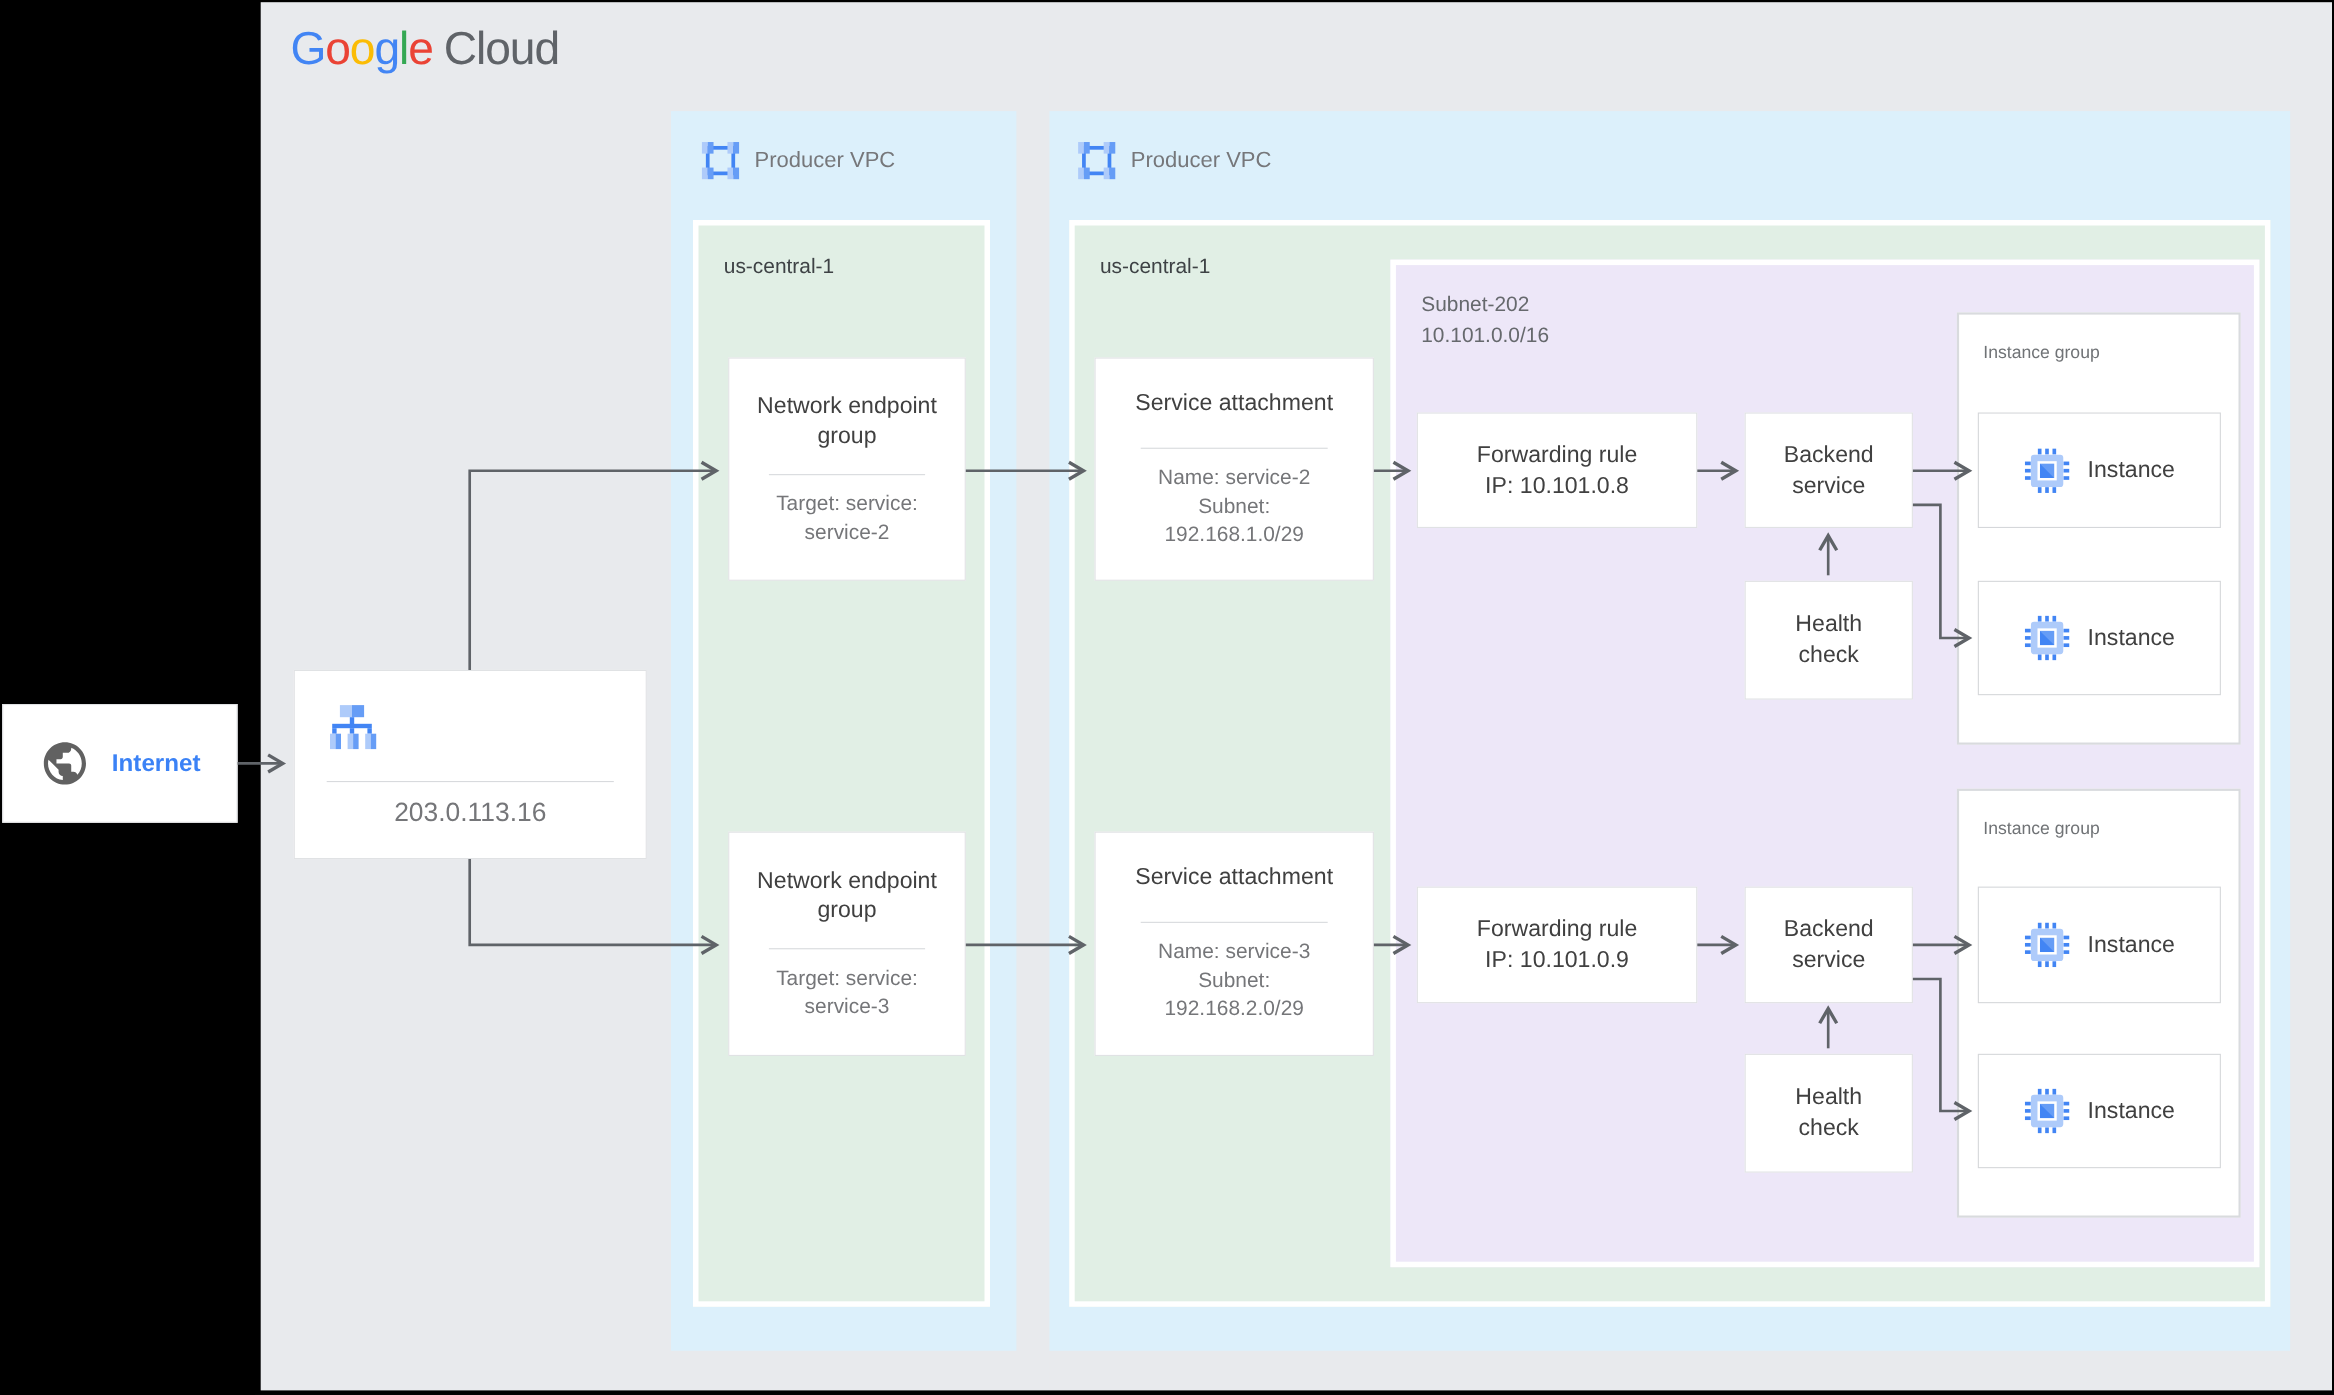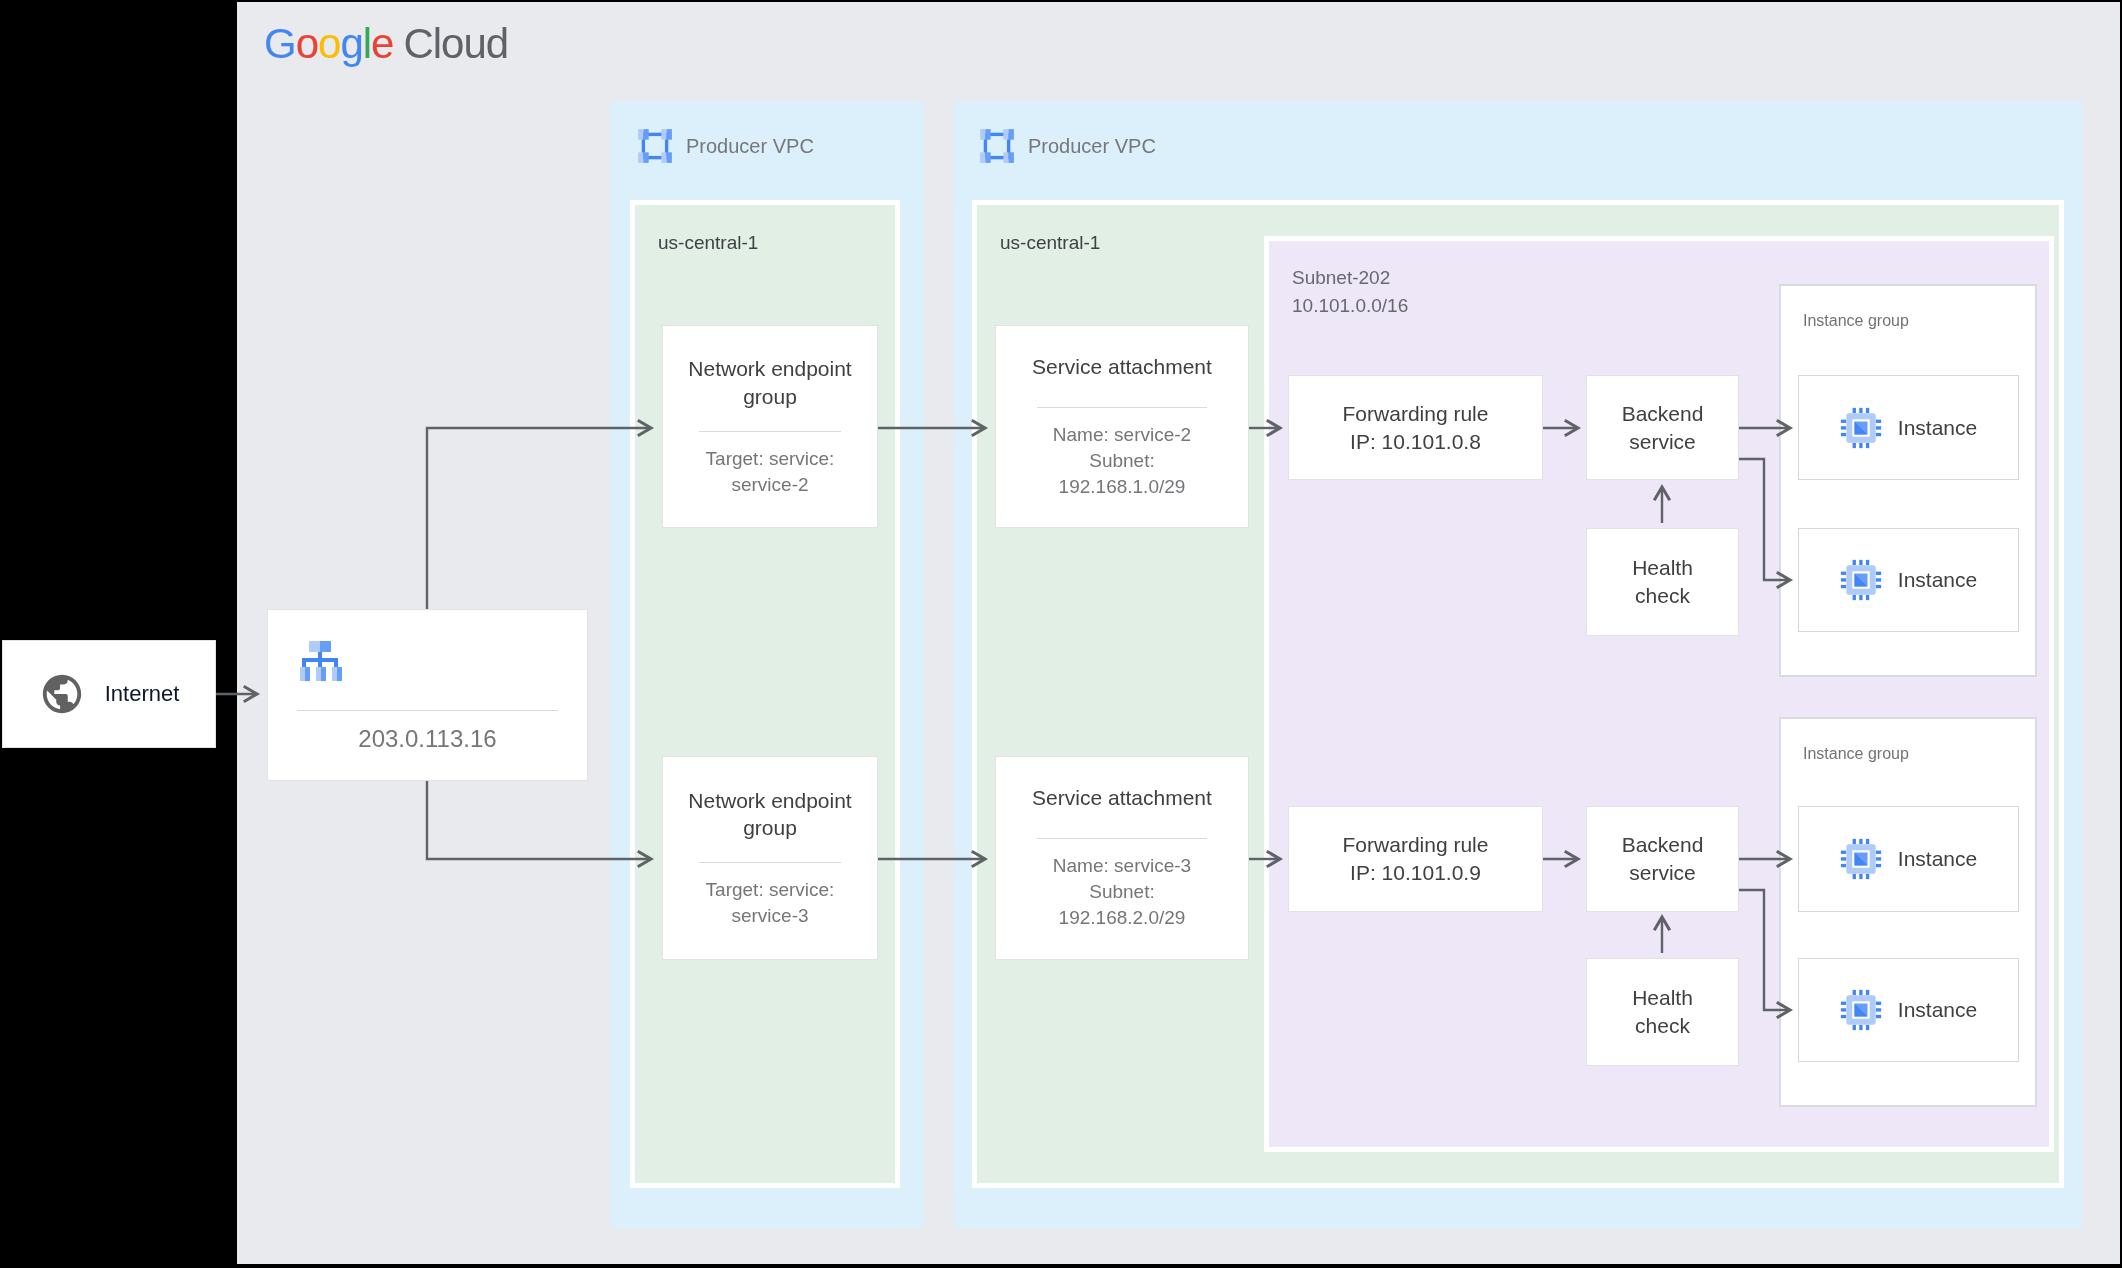--- a/index.html
+++ b/index.html
@@ -35,21 +35,21 @@
   .group-box { position:absolute; background:#FFFFFF; border:2px solid #D9DBDE; }
   .group-label { position:absolute; left:22px; top:26px; font-size:16px; color:#707376; }
 
   .row-node { flex-direction:row; gap:16px; }
 
   
   .lb-top { display:flex; align-items:center; gap:18px; width:100%; padding:0 26px; }
   .lb-title { font-size:22px; color:#202124; line-height:1.3; text-align:left; }
   .lb-ip { font-size:24px; color:#757679; margin-top:14px; }
   .lb-divider { width:82%; border-top:1px solid #D8DADD; margin-top:20px; }
-  .internet-label { font-size:22px; color:#0f172a; }
+  .internet-label { font-size:22px; color:#3b82f6;font-weight:bold; }
 
   svg.overlay { position:absolute; left:0; top:0; width:2122px; height:1268px; pointer-events:none; }
   .icon { flex:0 0 auto; display:block; }
 </style>
 </head>
 <body>
 
 <div class="page">
   <div class="canvas"></div>
 

